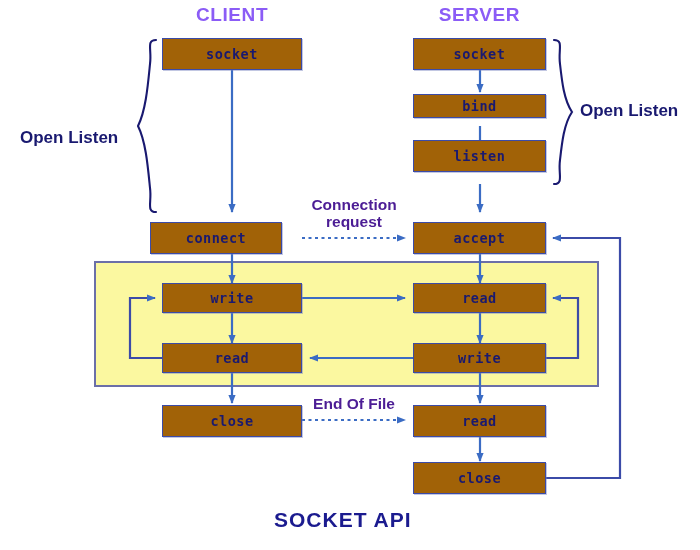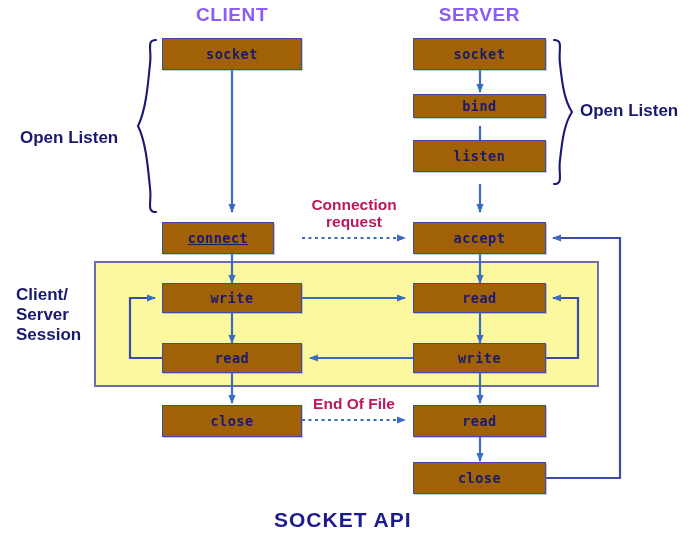--- a/index.html
+++ b/index.html
@@ -55,21 +55,21 @@
     font-size: 17px;
     color: #191970;
     line-height: 1.18;
     white-space: pre-line;
   }
   .edge-label {
     position: absolute;
     font-family: "Liberation Sans", sans-serif;
     font-weight: bold;
     font-size: 15.5px;
-    color: #be185d;
+    color: #4c1d95;
     line-height: 1.08;
     text-align: center;
     white-space: pre-line;
   }
   .footer-title {
     position: absolute;
     font-family: "Liberation Sans", sans-serif;
     font-weight: bold;
     font-size: 21px;
     color: #1b1b8f;
@@ -125,30 +125,27 @@
     <line x1="302" y1="420" x2="405" y2="420" stroke="#3b6cc4" stroke-width="2" stroke-dasharray="3 3.5" marker-end="url(#arrowhead-dot)"></line>
 
     <path d="M546,478 L620,478 L620,238 L553,238" fill="none" stroke="#3b4ba8" stroke-width="2.2" marker-end="url(#arrowhead)"></path>
   </svg>
 
   <div class="col-title" style="left:162px; top:4px; width:140px;">CLIENT</div>
   <div class="col-title" style="left:413px; top:4px; width:133px;">SERVER</div>
 
   <div class="group-label" style="left:20px; top:128px;">Open Listen</div>
   <div class="group-label" style="left:580px; top:101px;">Open Listen</div>
-  <div class="group-label" style="left:16px; top:285px;">Client/
-Server
-Session</div>
 
   <div class="edge-label" style="left:303px; top:197px; width:102px;">Connection
 request</div>
   <div class="edge-label" style="left:303px; top:396px; width:102px;">End Of File</div>
 
   <div class="api-box" style="left:162px; top:38px; width:140px; height:32px;">socket</div>
-  <div class="api-box" style="left:162px; top:222px; width:112px; height:32px;text-decoration:underline;">connect</div>
+  <div class="api-box" style="left:150px; top:222px; width:132px; height:32px;">connect</div>
   <div class="api-box" style="left:162px; top:283px; width:140px; height:30px;">write</div>
   <div class="api-box" style="left:162px; top:343px; width:140px; height:30px;">read</div>
   <div class="api-box" style="left:162px; top:405px; width:140px; height:32px;">close</div>
 
   <div class="api-box" style="left:413px; top:38px; width:133px; height:32px;">socket</div>
   <div class="api-box" style="left:413px; top:94px; width:133px; height:24px;">bind</div>
   <div class="api-box" style="left:413px; top:140px; width:133px; height:32px;">listen</div>
   <div class="api-box" style="left:413px; top:222px; width:133px; height:32px;">accept</div>
   <div class="api-box" style="left:413px; top:283px; width:133px; height:30px;">read</div>
   <div class="api-box" style="left:413px; top:343px; width:133px; height:30px;">write</div>

